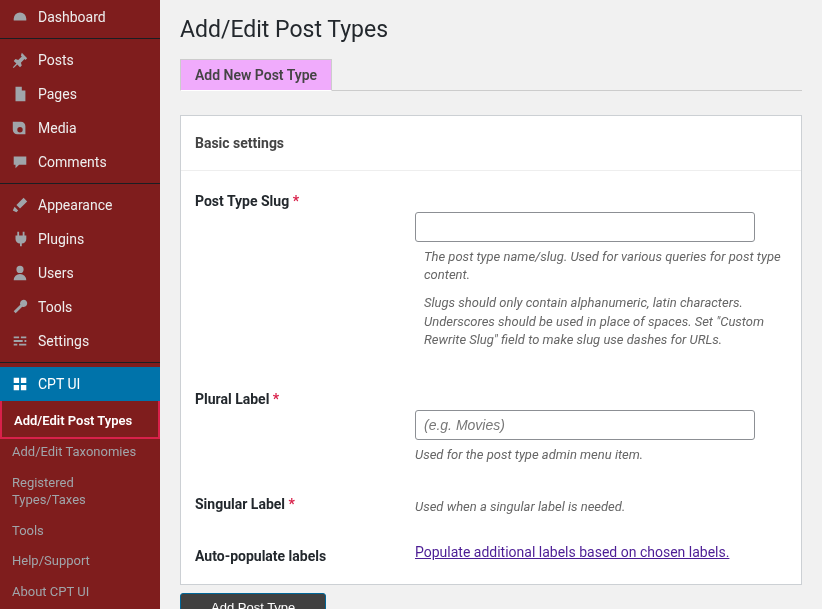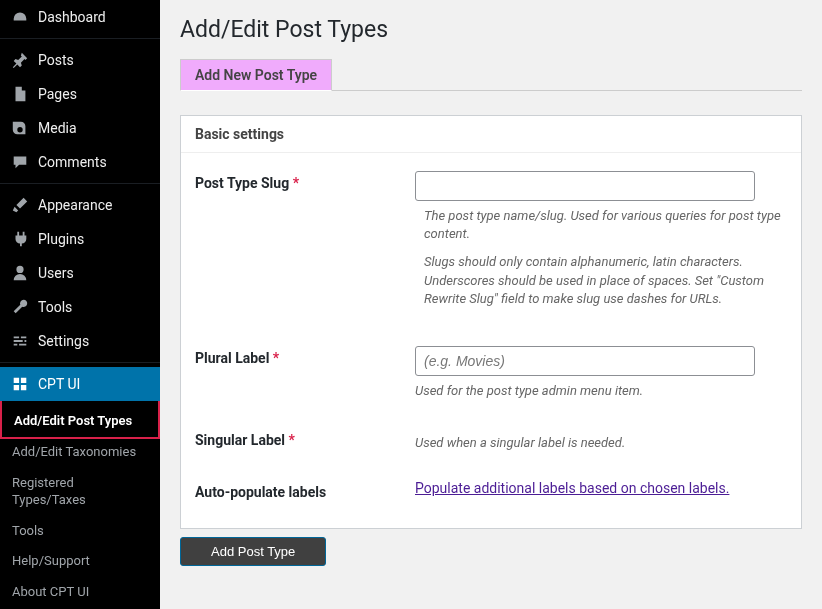--- a/index.html
+++ b/index.html
@@ -10,21 +10,21 @@
     background: #f1f1f1;
     width: 822px;
     height: 609px;
     overflow: hidden;
     display: flex;
   }
 
   
   .sidebar {
     width: 160px;
-    background: #000000;
+    background: #7f1d1d;
     color: #eee;
     display: flex;
     flex-direction: column;
     flex-shrink: 0;
   }
   .sidebar-item {
     display: flex;
     align-items: center;
     padding: 8px 10px;
     color: #eee;
@@ -117,25 +117,25 @@
     cursor: pointer;
   }
 
   .panel {
     margin-top: 24px;
     background: #fff;
     border: 1px solid #ccd0d4;
   }
   .panel-header {
     border-bottom: 1px solid #eee;
-    padding: 10px 14px;
+    padding: 19px 14px;
     font-weight: 700;
     font-size: 14px;
   }
-  .panel-body { padding: 18px 14px 16px 14px; }
+  .panel-body { padding: 18px 14px 8px 14px; }
 
   .form-row {
     display: flex;
     align-items: flex-start;
     margin-bottom: 28px;
     gap: 10px;
   }
   .form-row.last { margin-bottom: 12px; }
   .form-label {
     width: 210px;
@@ -150,20 +150,21 @@
 
   input[type=text] {
     width: 100%;
     max-width: 340px;
     padding: 4px 8px;
     font-size: 14px;
     border: 1px solid #8c8f94;
     border-radius: 3px;
     height: 30px;
     color: #333;
+    margin-top: 23px;
   }
   .slug-input { max-width: 340px; }
   .wide-input { max-width: 430px; }
   input::placeholder { color: #777; font-style: italic; }
 
   .desc {
     color: #666;
     font-style: italic;
     margin-top: 6px;
     font-size: 13px;

